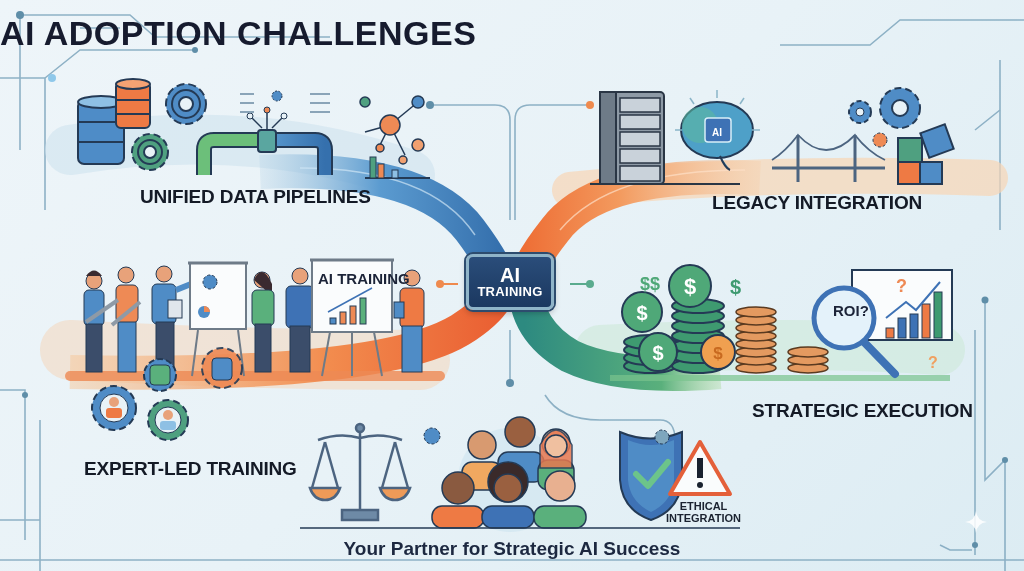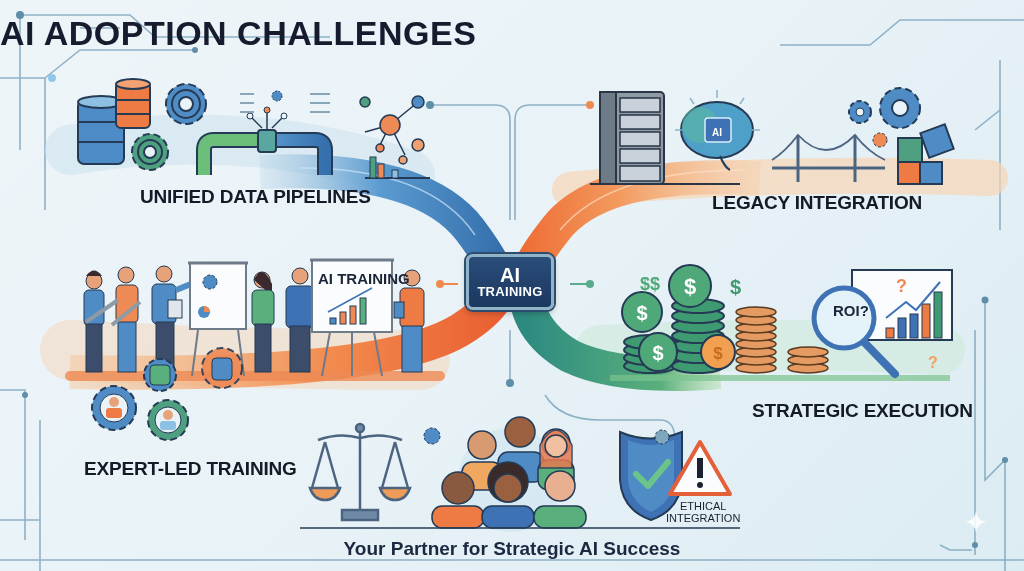--- a/index.html
+++ b/index.html
@@ -19,21 +19,21 @@
   }
   .label {
     position: absolute; font-weight: 700; color: #141a26; white-space: nowrap;
     letter-spacing: -0.2px;
   }
   .lbl-pipelines { left: 116px; top: 186px; font-size: 19px; margin-left: 24px; }
   .lbl-legacy { left: 688px; top: 192px; font-size: 19px; margin-left: 24px; }
   .lbl-expert { left: 84px; top: 458px; font-size: 19px; }
   .lbl-strategic { left: 752px; top: 400px; font-size: 19px; }
   .lbl-ethical {
-    position: absolute; left: 666px; top: 500px; font-size: 11px; font-weight: 400;
+    position: absolute; left: 666px; top: 500px; font-size: 11px; font-weight: 700;
     text-align: center; line-height: 12px; color: #1a2230;
   }
   .tagline {
     position: absolute; top: 538px; left: 0; width: 1024px; text-align: center;
     font-size: 19px; font-weight: 700; color: #1c2840;
   }
   .hub {
     position: absolute; left: 466px; top: 254px; width: 88px; height: 56px;
     border-radius: 7px;
     background: linear-gradient(180deg, #2a4d7a 0%, #1b3860 100%);

